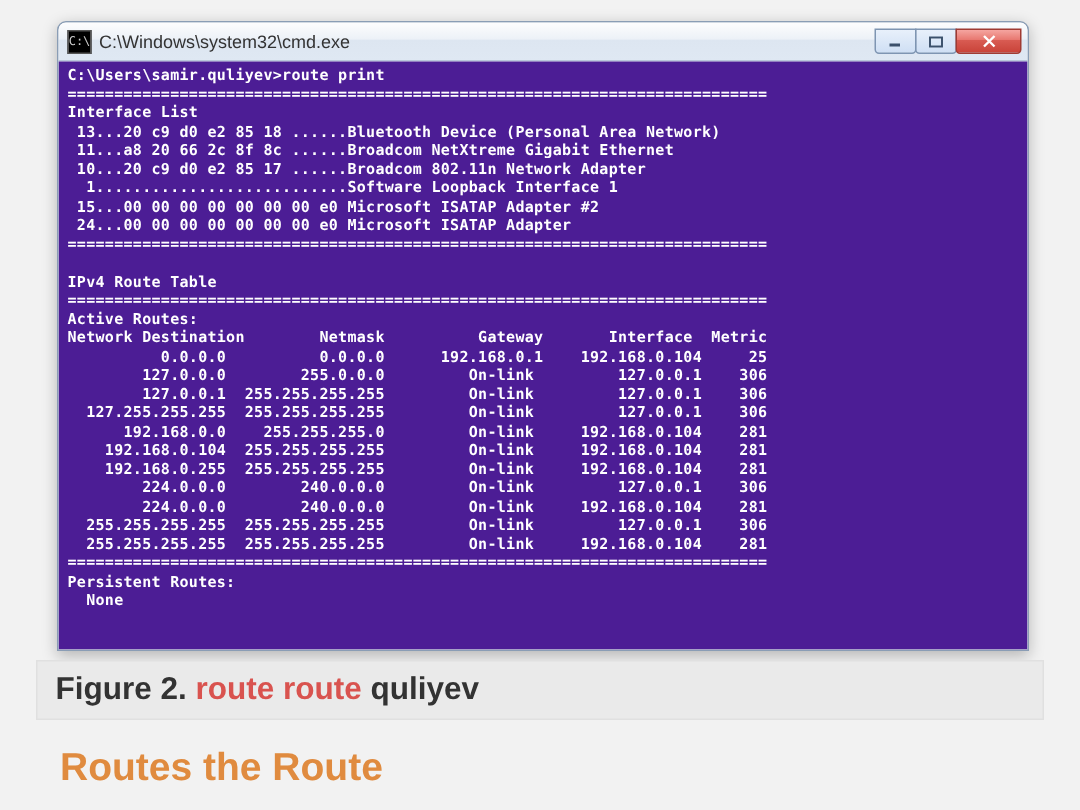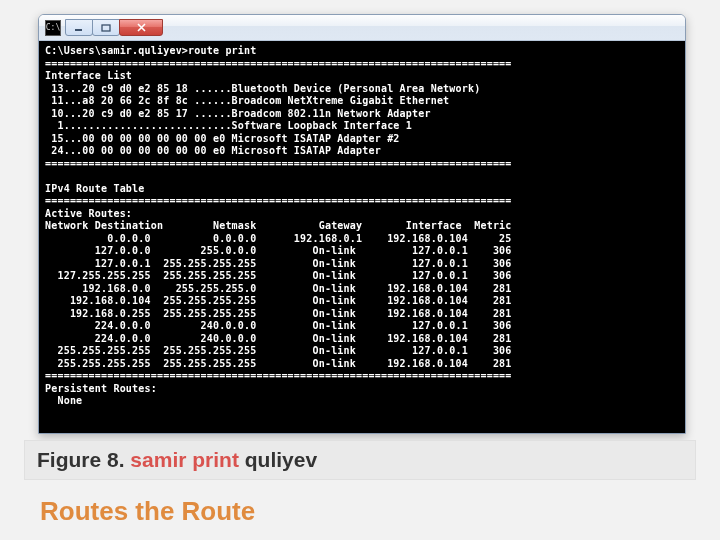--- a/index.html
+++ b/index.html
@@ -68,21 +68,21 @@
     .win-btn.min { background: linear-gradient(#e8f0fb,#cfdff4); }
     .win-btn.max { background: linear-gradient(#e8f0fb,#cfdff4); }
     .win-btn.close {
       width: 44px;
       background: linear-gradient(to bottom, #f5a5a0, #e7766e 45%, #d85b52 46%, #c94339);
       border-color: #a03b33;
       color: #fff;
     }
     .win-btn svg { display: block; }
     .terminal {
-      background: #000000;
+      background: #4c1d95;
       color: #fff;
       font-family: "Lucida Console", Consolas, monospace;
       font-size: 10px;
       line-height: 12.5px;
       padding: 4px 6px;
       height: calc(100% - 26px);
       overflow: hidden;
       white-space: pre;
       font-weight: bold;
       letter-spacing: 0.2px;
@@ -115,20 +115,21 @@
       font-weight: bold;
       color: #e08b3f;
     }
   </style>
 </head>
 <body>
 
 <div class="window">
   <div class="titlebar">
     <div class="app-icon">C:\</div>
+    <div class="title-text">C:\Windows\system32\cmd.exe</div>
     <div class="win-controls">
       <div class="win-btn min">
         <svg width="10" height="8" viewBox="0 0 10 8">
             <rect x="1" y="5" width="7" height="2" fill="#3b506b"></rect>
           </svg>
       </div>
       <div class="win-btn max">
         <svg width="10" height="8" viewBox="0 0 10 8">
             <rect x="1" y="1" width="8" height="6" fill="none" stroke="#3b506b" stroke-width="1.3"></rect>
           </svg>
@@ -166,17 +167,17 @@
         224.0.0.0        240.0.0.0         On-link     192.168.0.104    281
   255.255.255.255  255.255.255.255         On-link         127.0.0.1    306
   255.255.255.255  255.255.255.255         On-link     192.168.0.104    281
 ===========================================================================
 Persistent Routes:
   None</div>
 </div>
 
 <div class="caption-box">
   <div class="caption-text">
-    <span>Figure 8. </span><span class="hl">samir print</span><span> quliyev</span>
+    <span>Figure 2. </span><span class="hl">route route</span><span> quliyev</span>
   </div>
 </div>
 
 <div class="slide-title">Routes the Route</div>
 
 </body></html>

